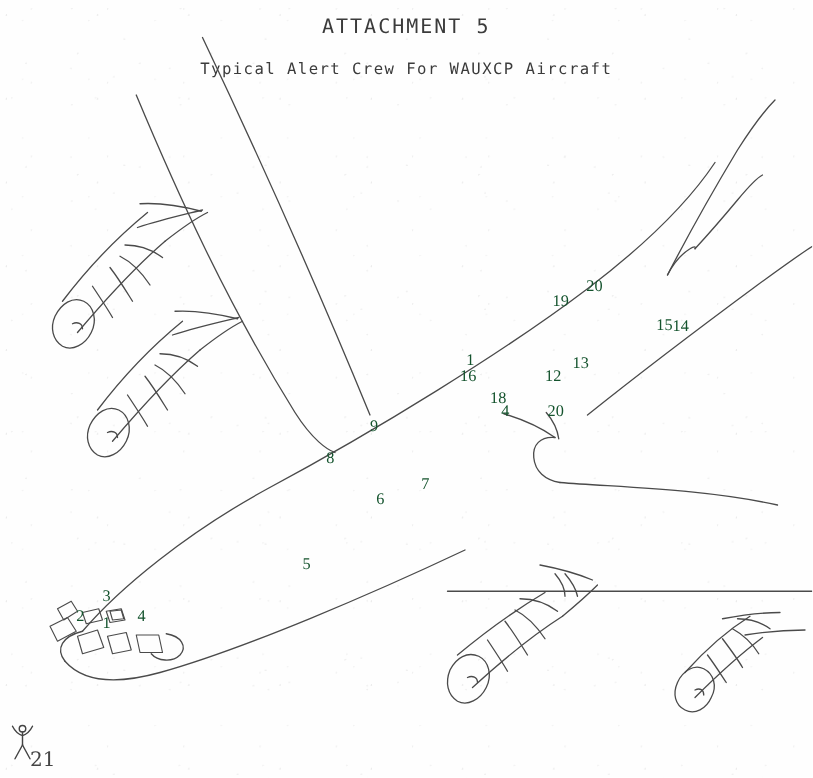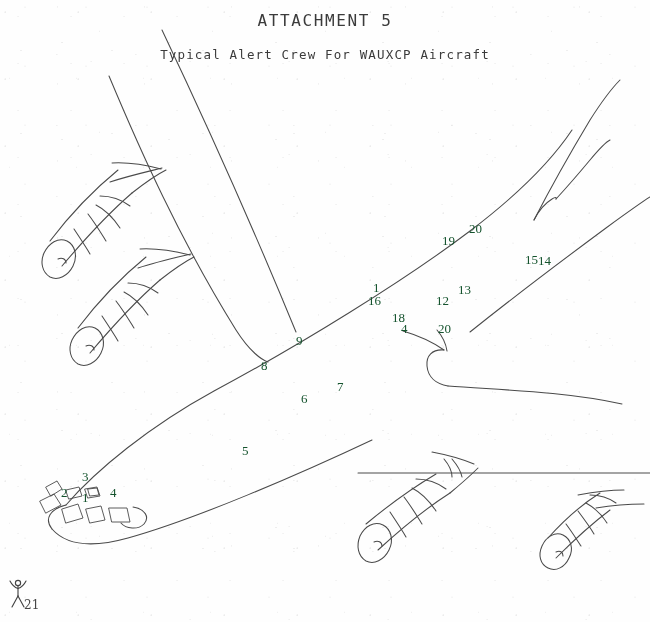--- a/index.html
+++ b/index.html
@@ -58,21 +58,21 @@
     user-select:none;
   }
   #scale-fig{position:absolute;left:4px;top:578px;width:44px;height:40px;}
   #scale-fig svg{width:28px;height:30px;display:block;}
   #scale-fig svg path,#scale-fig svg circle,#scale-fig svg line{
     stroke:#444;stroke-width:1.15;fill:none;stroke-linecap:round;
   }
   #scale-num{
     position:absolute;left:20px;top:20px;
     font-family:"DejaVu Serif","Liberation Serif",serif;
-    font-size:12px;color:#454545;
+    font-size:16px;color:#454545;
   }
 </style>
 </head>
 <body>
 
 <div id="page">
 
   <div id="grain"></div>
 
   <div class="ttl" id="t-attach">ATTACHMENT 5</div>

